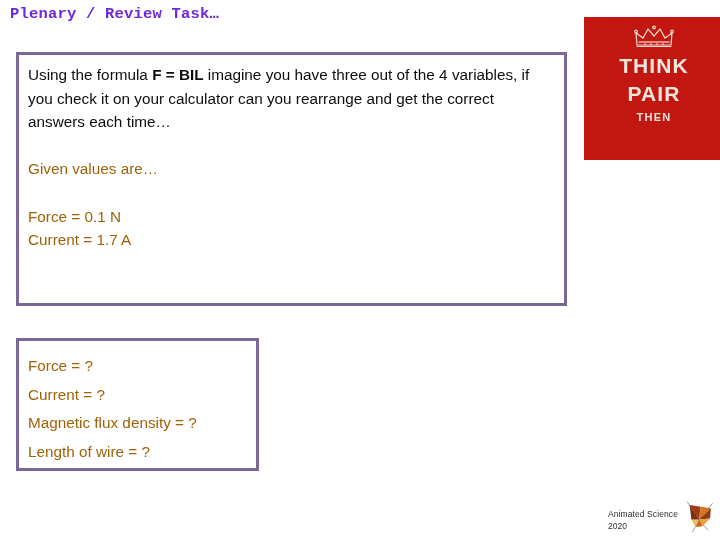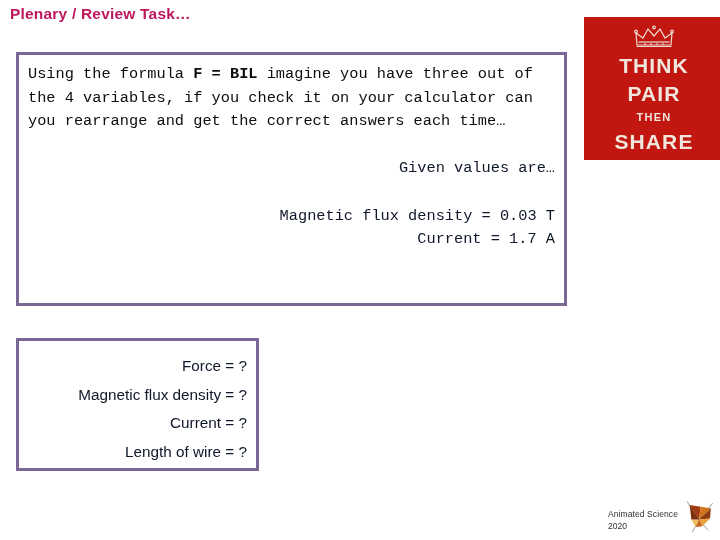--- a/index.html
+++ b/index.html
@@ -16,40 +16,40 @@
     -webkit-font-smoothing: antialiased;
   }
 
   
   .slide-title {
     position: absolute;
     left: 10px;
     top: 5px;
     font-size: 15.5px;
     font-weight: bold;
-    color: #be185d;
+    color: #6d28d9;
     letter-spacing: 0.2px;
     white-space: nowrap;
+    font-family: Liberation Mono, monospace;
   }
 
   
   .content-box {
     position: absolute;
     box-sizing: border-box;
     border: 3px solid #7b6795;
     background: #ffffff;
   }
 
   #box-given {
     left: 16px;
     top: 52px;
     width: 551px;
     height: 254px;
     padding: 8px 9px 0 9px;
-    font-family: Liberation Mono, monospace;
   }
 
   #box-unknown {
     left: 16px;
     top: 338px;
     width: 243px;
     height: 133px;
     padding: 11px 9px 0 9px;
   }
 
@@ -61,23 +61,22 @@
   }
   .para b { font-weight: bold; }
 
   .spacer-line {
     height: 23.6px;
   }
 
   .value-line {
     font-size: 15.3px;
     line-height: 23.6px;
-    color: #0f172a;
+    color: #a16207;
     white-space: nowrap;
-    text-align: right;
   }
 
   #box-unknown .value-line {
     line-height: 28.6px;
   }
 
   
   .poster {
     position: absolute;
     left: 584px;
@@ -144,47 +143,46 @@
 <div class="content-box" id="box-given">
 
   <p class="para"><span>Using the formula </span><b>F = BIL</b><span> imagine you have three out of the 4 variables, if you check it on your calculator can you rearrange and get the correct answers each time…</span></p>
 
   <div class="spacer-line"></div>
 
   <div class="value-line">Given values are…</div>
 
   <div class="spacer-line"></div>
 
-  <div class="value-line">Magnetic flux density = 0.03 T</div>
+  <div class="value-line">Force = 0.1 N</div>
   <div class="value-line">Current = 1.7 A</div>
 </div>
 
 <div class="content-box" id="box-unknown">
   <div class="value-line">Force = ?</div>
+  <div class="value-line">Current = ?</div>
   <div class="value-line">Magnetic flux density = ?</div>
-  <div class="value-line">Current = ?</div>
   <div class="value-line">Length of wire = ?</div>
 </div>
 
 <div class="poster">
   <svg class="poster-crown" viewBox="0 0 84 50">
     <g fill="none" stroke="#eddcd2" stroke-width="2.4">
       <path d="M8 42 L6 18 L20 28 L30 10 L42 24 L54 10 L64 28 L78 18 L76 42 Z"></path>
       <path d="M7 45 L77 45"></path>
       <path d="M11 36 L73 36"></path>
       <circle cx="42" cy="7" r="2.6"></circle>
       <circle cx="6" cy="15" r="2.6"></circle>
       <circle cx="78" cy="15" r="2.6"></circle>
       <path d="M22 40 L26 40 M34 40 L38 40 M46 40 L50 40 M58 40 L62 40"></path>
     </g>
   </svg>
   <div class="poster-word big" id="poster-think">THINK</div>
   <div class="poster-word big" id="poster-pair">PAIR</div>
   <div class="poster-word small" id="poster-then">THEN</div>
-  <div class="poster-word big" id="poster-share">SHARE</div>
 </div>
 
 <div class="attribution">
   <div>Animated Science</div>
   <div>2020</div>
 </div>
 <svg class="attribution-logo" viewBox="0 0 40 42">
   <g stroke="#6b6b6b" stroke-width="0.8" fill="none">
     <path d="M20 26 L6 4"></path>
     <path d="M20 26 L36 6"></path>

